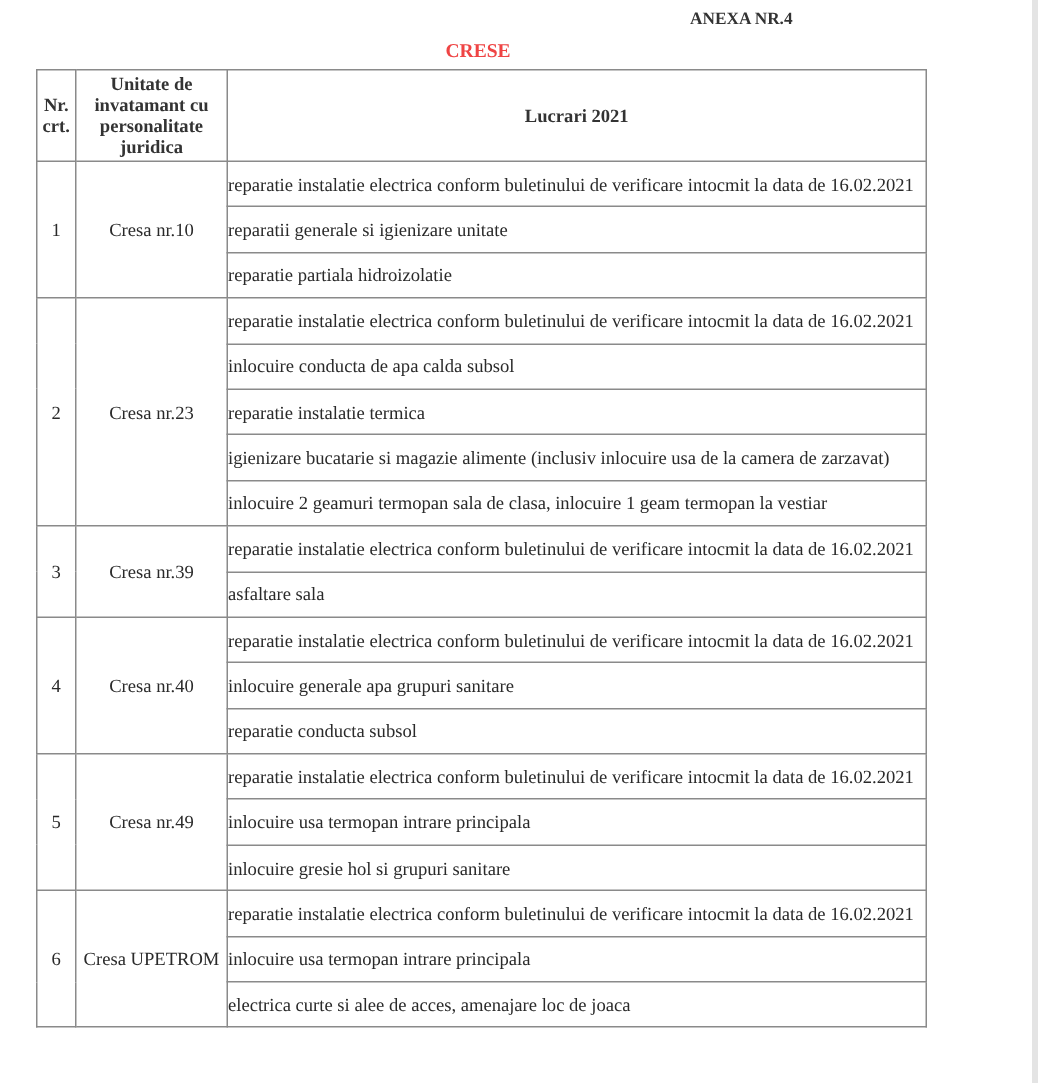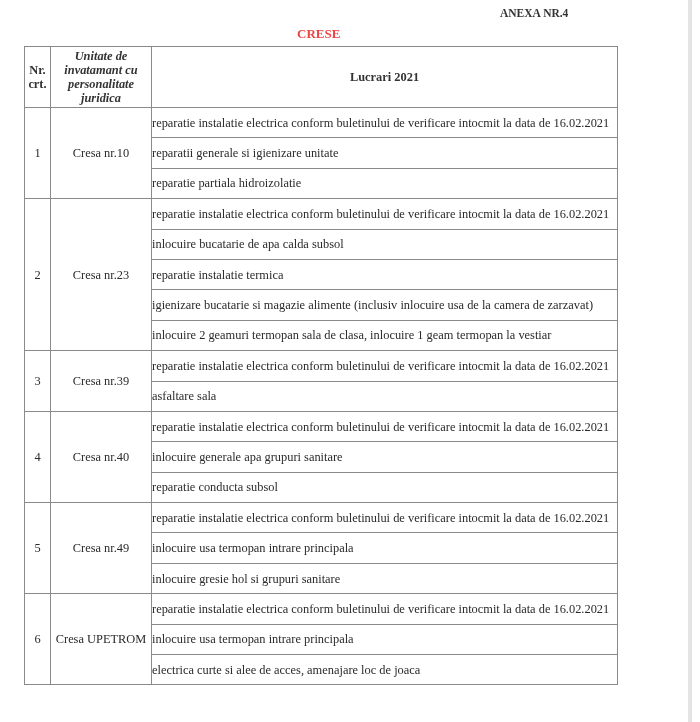--- a/index.html
+++ b/index.html
@@ -4,35 +4,35 @@
 <style>
   html, body { margin:0; padding:0; }
   body {
     width:700px; height:722px; background:#ffffff; position:relative; overflow:hidden;
     font-family:"Liberation Serif", "DejaVu Serif", serif; color:#2a2a2a;
   }
   .right-strip {
     position:absolute; left:688px; top:0; width:4px; height:722px; background:#e4e4e4;
   }
   .annex {
-    position:absolute; left:500px; top:7px; font-size:11.5px; font-weight:bold; color:#333;
+    position:absolute; left:460px; top:7px; font-size:11.5px; font-weight:bold; color:#333;
   }
   .title {
     position:absolute; left:297px; top:26px; font-size:13px; font-weight:bold; color:#ef4444;
   }
   table.grid {
     position:absolute; left:24px; top:46px; width:594px;
     border-collapse:collapse; table-layout:fixed;
   }
   table.grid td, table.grid th {
     border:1px solid #8a8a8a; padding:0; font-size:12.4px; line-height:14px;
   }
   table.grid th { font-weight:bold; text-align:center; vertical-align:middle; color:#333; }
   th.h-nr { width:25px; font-size:11.8px;margin-top:29px; }
-  th.h-unit { width:100px; font-size:11.8px; line-height:13.5px;font-style:italic; }
+  th.h-unit { width:100px; font-size:11.8px; line-height:13.5px; }
   tr.head { height:61px; }
   tr.row { height:30.4px; }
   td.nr { text-align:center; vertical-align:middle; }
   td.unit { text-align:center; vertical-align:middle; padding-left:3px; }
   td.task { padding-left:4px; vertical-align:middle; white-space:nowrap; overflow:hidden; }
 </style>
 </head>
 <body>
 
 <div class="right-strip"></div>
@@ -59,21 +59,21 @@
       </tr>
       <tr class="row">
         <td class="task">reparatie partiala hidroizolatie</td>
       </tr>
       <tr class="row">
         <td class="nr" rowspan="5">2</td>
         <td class="unit" rowspan="5">Cresa nr.23</td>
         <td class="task">reparatie instalatie electrica conform buletinului de verificare intocmit la data de 16.02.2021</td>
       </tr>
       <tr class="row">
-        <td class="task">inlocuire bucatarie de apa calda subsol</td>
+        <td class="task">inlocuire conducta de apa calda subsol</td>
       </tr>
       <tr class="row">
         <td class="task">reparatie instalatie termica</td>
       </tr>
       <tr class="row">
         <td class="task">igienizare bucatarie si magazie alimente (inclusiv inlocuire usa de la camera de zarzavat)</td>
       </tr>
       <tr class="row">
         <td class="task">inlocuire 2 geamuri termopan sala de clasa, inlocuire 1 geam termopan la vestiar</td>
       </tr>

